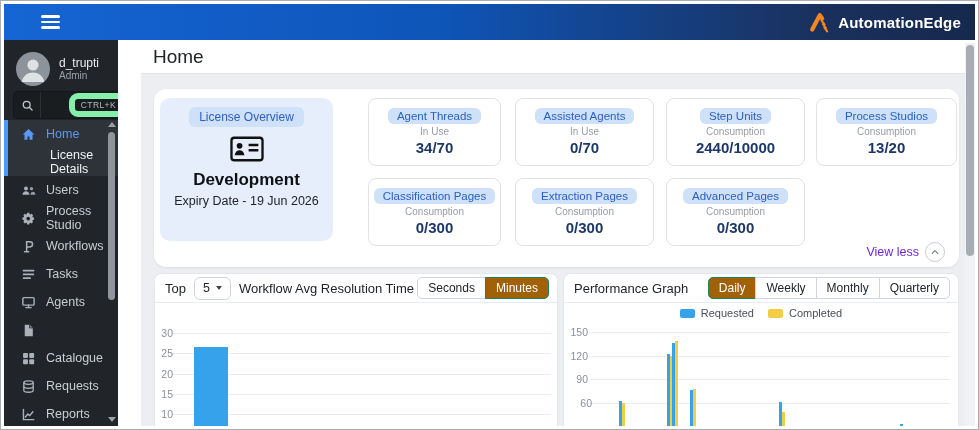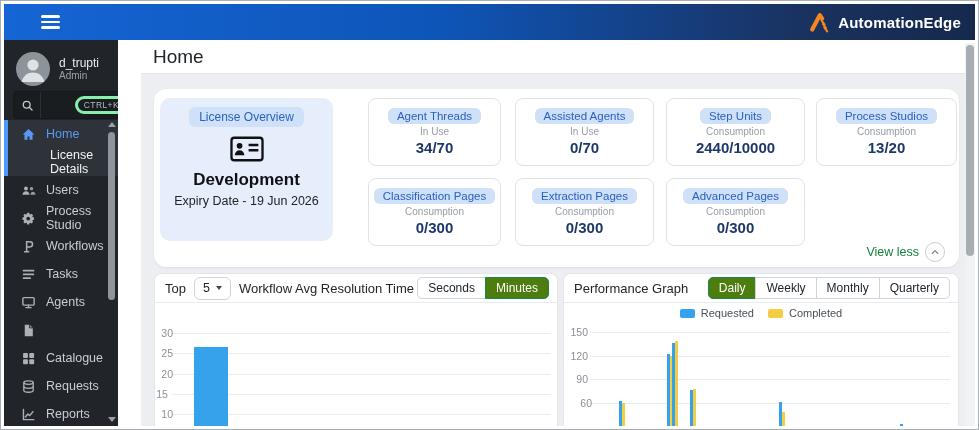--- a/index.html
+++ b/index.html
@@ -17,21 +17,21 @@
 
   
   .sidebar{position:absolute;left:3px;top:39px;width:114px;bottom:3px;background:#212529;overflow:hidden;}
   .user{position:absolute;left:12px;top:12px;display:flex;gap:9px;align-items:center;}
   .avatar{width:34px;height:34px;border-radius:50%;background:#8d939a;overflow:hidden;flex:0 0 auto;}
   .uname{color:#e9ecef;font-size:12px;line-height:14px;}
   .urole{color:#9aa0a6;font-size:10px;line-height:12px;}
   .search{position:absolute;left:9px;top:51px;width:119px;height:26px;background:#1a1d20;border:1px solid #15181a;border-radius:4px;display:flex;align-items:center;}
   .search .sicon{width:26px;display:flex;justify-content:center;align-items:center;border-right:1px solid #2b3035;height:100%;}
   .search input{flex:1;min-width:0;background:transparent;border:none;outline:none;color:#dee2e6;font-size:11px;padding:0 4px;font-family:"Liberation Sans",sans-serif;}
-  .kbd{margin-right:5px;border:3px solid #86efac;border-radius:9px;color:#b3bac1;font-size:8.5px;padding:1px 6px;letter-spacing:.4px;white-space:nowrap;}
+  .kbd{margin-right:5px;border:6px solid #86efac;border-radius:9px;color:#b3bac1;font-size:8.5px;padding:1px 6px;letter-spacing:.4px;white-space:nowrap;}
   .nav{position:absolute;left:0;right:0;top:80px;}
   .nav-group{border-left:4px solid #4c9aff;background:#2d3338;}
   .nav-item{height:28px;display:flex;align-items:center;gap:10px;padding-left:12px;color:#c9ced3;font-size:12.5px;cursor:pointer;}
   .nav-group .nav-item{padding-left:12px;}
   .nav>.nav-item{padding-left:16px;}
   .nav-item .ni{width:16px;height:16px;flex:0 0 auto;color:#aab1b8;display:flex;align-items:center;justify-content:center;}
   .nav-item.active-root{color:#5d97f5;}
   .nav-item.active-root .ni{color:#5d97f5;}
   .nav-item.sub{padding-left:42px;color:#f1f3f5;}
   .sb-scroll{position:absolute;right:2px;top:80px;bottom:2px;width:9px;}
@@ -48,36 +48,36 @@
   .overview{position:absolute;left:6px;top:9px;width:173px;height:143px;background:#e7eefb;border-radius:10px;display:flex;flex-direction:column;align-items:center;padding-top:9px;box-sizing:border-box;}
   .pill{background:#cfe0f9;color:#2a61c0;border-radius:6px;font-size:12px;font-weight:500;padding:3px 10px;white-space:nowrap;}
   .overview .idcard{margin-top:9px;}
   .lic-type{margin-top:8px;font-size:17px;font-weight:700;color:#0f1115;}
   .lic-exp{margin-top:4px;font-size:12.5px;color:#212529;}
   .stat{position:absolute;height:68px;background:#fff;border:1px solid #dfe3e8;border-radius:8px;display:flex;flex-direction:column;align-items:center;justify-content:center;gap:2px;box-sizing:border-box;}
   .stat .pill{font-size:11.5px;padding:2px 9px;}
   .stat .metric{font-size:10px;color:#979ca3;}
   .stat .val{font-size:15px;font-weight:700;color:#1d3868;}
   .view-less{position:absolute;right:14px;bottom:5px;display:flex;align-items:center;gap:6px;cursor:pointer;}
-  .view-less .vl-label{font-size:12.5px;color:#15803d;}
+  .view-less .vl-label{font-size:12.5px;color:#6d28d9;}
   .vl-circle{width:18px;height:18px;border-radius:50%;border:1px solid #c9ced3;display:flex;align-items:center;justify-content:center;background:#fff;}
 
   .chart-card{position:absolute;top:233px;height:160px;background:#fff;border:1px solid #e3e6ea;border-radius:8px 8px 0 0;box-sizing:border-box;overflow:hidden;}
   .chart-card.left{left:13px;width:404px;}
   .chart-card.right{left:422px;width:396px;}
   .chart-head{position:absolute;left:0;right:0;top:0;height:29px;background:#fff;border-bottom:1px solid #e9ecef;display:flex;align-items:center;padding:0 8px 0 10px;z-index:3;box-sizing:border-box;}
   .chart-title{font-size:13px;color:#212529;}
   .topn-select{display:flex;align-items:center;gap:6px;border:1px solid #ced4da;border-radius:6px;height:21px;padding:0 8px;margin:0 8px;font-size:12.5px;color:#212529;cursor:pointer;background:#fff;}
   .caret{width:0;height:0;border-left:3.5px solid transparent;border-right:3.5px solid transparent;border-top:4.5px solid #444;}
   .btn-group{margin-left:auto;display:flex;}
   .btn{font-size:12px;color:#212529;background:#fff;border:1px solid #ced4da;height:22px;padding:0 10px;display:flex;align-items:center;cursor:pointer;}
   .btn:first-child{border-radius:5px 0 0 5px;}
   .btn:last-child{border-radius:0 5px 5px 0;}
   .btn + .btn{margin-left:-1px;}
-  .btn.active{background:#4d7c0f;border-color:#198754;color:#fff;font-weight:500;}
+  .btn.active{background:#a16207;border-color:#198754;color:#fff;font-weight:500;}
   .legend{position:absolute;left:0;right:0;top:31px;height:16px;display:flex;align-items:center;justify-content:center;gap:14px;z-index:3;}
   .legend .litem{display:flex;align-items:center;gap:6px;font-size:11px;color:#495057;}
   .swatch{width:15px;height:9px;border-radius:2px;background:#ccc;}
   .plot{position:absolute;inset:0;z-index:1;}
   .gridline{position:absolute;height:1px;background:#e8ecf3;}
   .ticklab{position:absolute;font-size:10.5px;color:#8a9097;text-align:right;width:22px;transform:translateY(-50%);}
   .cbar{position:absolute;bottom:0;}
 
   .main-scrollbar{position:absolute;right:0;top:3px;bottom:0;width:10px;background:#f1f2f4;}
   .main-scrollbar .thumb{position:absolute;left:1px;right:1px;top:2px;height:211px;border-radius:4px;background:#a8adb3;}
@@ -313,21 +313,21 @@
 
     <section class="chart-card left">
       <div class="plot" id="wf-plot">
           <div class="gridline" style="left: 17px; right: 6px; top: 59px;"></div>
           <div class="ticklab" style="left: -4px; top: 59px;">30</div>
           <div class="gridline" style="left: 17px; right: 6px; top: 79.3px;"></div>
           <div class="ticklab" style="left: -4px; top: 79.3px;">25</div>
           <div class="gridline" style="left: 17px; right: 6px; top: 99.6px;"></div>
           <div class="ticklab" style="left: -4px; top: 99.6px;">20</div>
           <div class="gridline" style="left: 17px; right: 6px; top: 119.9px;"></div>
-          <div class="ticklab" style="left: -4px; top: 119.9px; text-align: center;">15</div>
+          <div class="ticklab" style="left: -4px; top: 119.9px;">15</div>
           <div class="gridline" style="left: 17px; right: 6px; top: 140.2px;"></div>
           <div class="ticklab" style="left: -4px; top: 140.2px;">10</div>
           <div class="cbar" style="left: 39px; width: 34px; top: 73.21px; background: rgb(54, 162, 235);"></div>
         </div>
       <div class="chart-head">
         <span class="chart-title">Top</span>
         <span class="topn-select">
           <span>5</span>
           <span class="caret"></span>
         </span>

